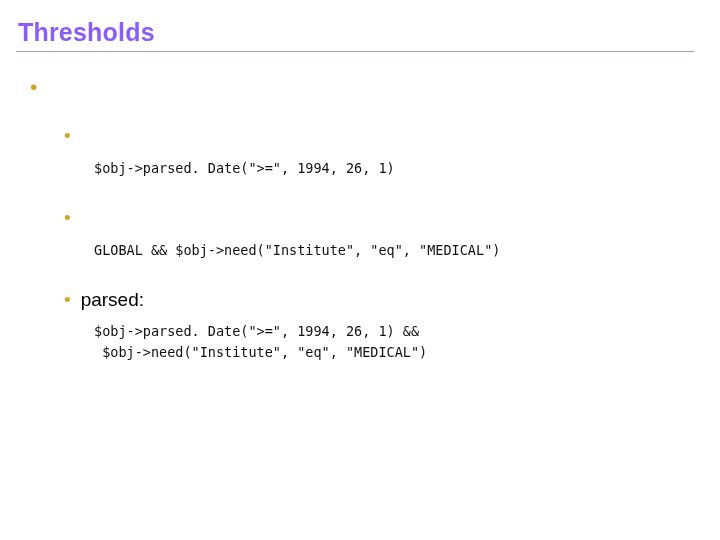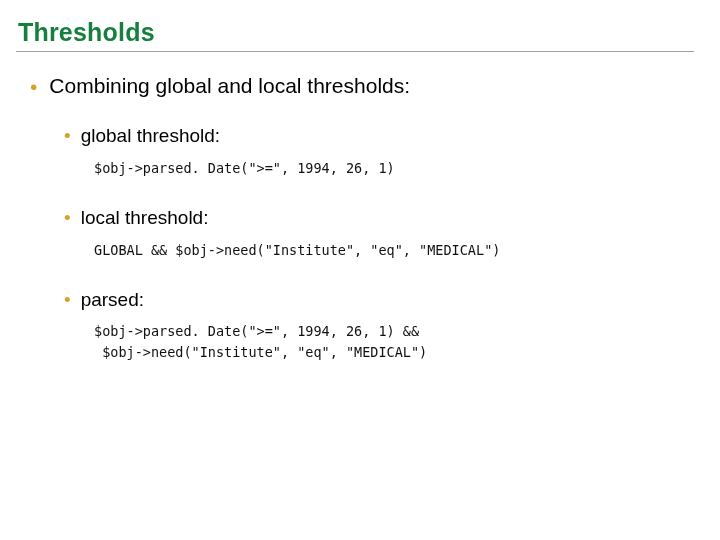--- a/index.html
+++ b/index.html
@@ -15,21 +15,21 @@
   .slide {
     position: relative;
     width: 720px;
     height: 540px;
     box-sizing: border-box;
     padding: 18px 26px 0 16px;
   }
   .title {
     font-weight: 700;
     font-size: 25px;
-    color: #15803d;
+    color: #8b5cf6;
     padding-left: 2px;
     margin: 0 0 4px 0;
     letter-spacing: 0.2px;
   }
   .rule {
     border: none;
     border-top: 1.5px solid #9aa3ab;
     margin: 0 0 22px 0;
   }
   .lvl1 {
@@ -74,35 +74,32 @@
 </head>
 <body>
 
 <div class="slide">
 
   <h1 class="title">Thresholds</h1>
   <hr class="rule">
 
   <div class="lvl1">
     <span class="bullet">•</span>
-    <span>Combining global and local thresholds:</span>
   </div>
 
   <div class="block">
     <div class="lvl2">
       <span class="bullet">•</span>
-      <span>global threshold:</span>
     </div>
     <div class="code">$obj-&gt;parsed. Date("&gt;=", 1994, 26, 1)</div>
   </div>
 
   <div class="block">
     <div class="lvl2">
       <span class="bullet">•</span>
-      <span>local threshold:</span>
     </div>
     <div class="code">GLOBAL &amp;&amp; $obj-&gt;need("Institute", "eq", "MEDICAL")</div>
   </div>
 
   <div class="block tight-bottom">
     <div class="lvl2">
       <span class="bullet">•</span>
       <span>parsed:</span>
     </div>
     <div class="code">$obj-&gt;parsed. Date("&gt;=", 1994, 26, 1) &amp;&amp;

